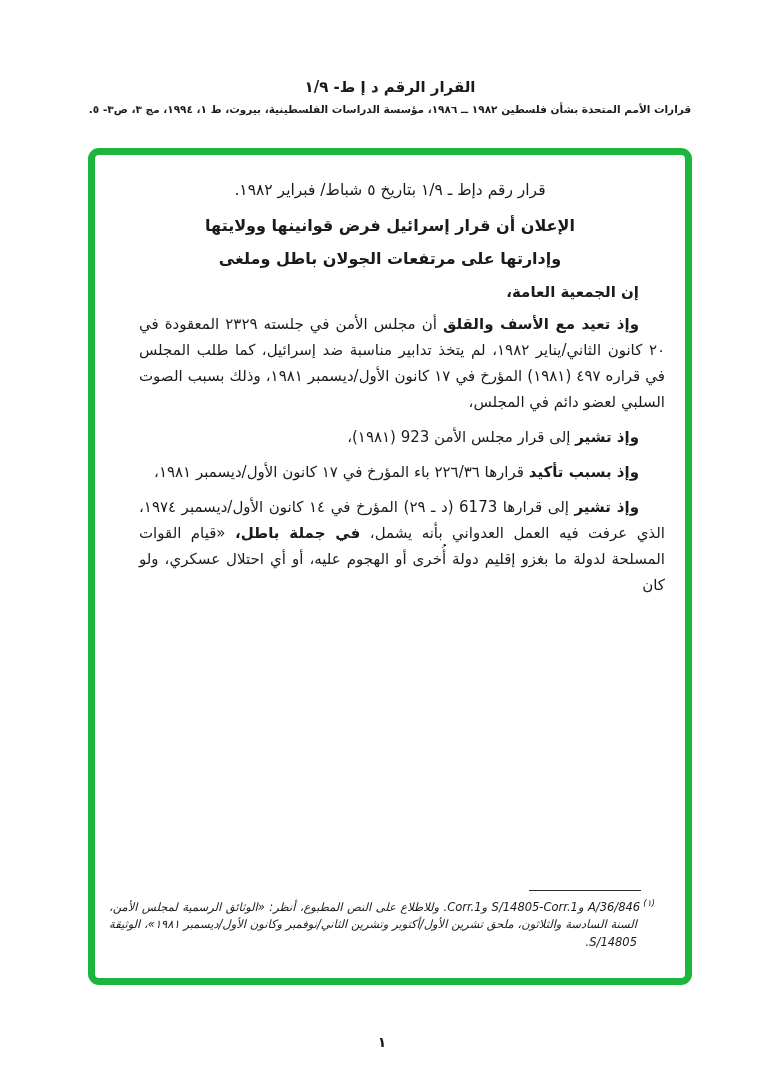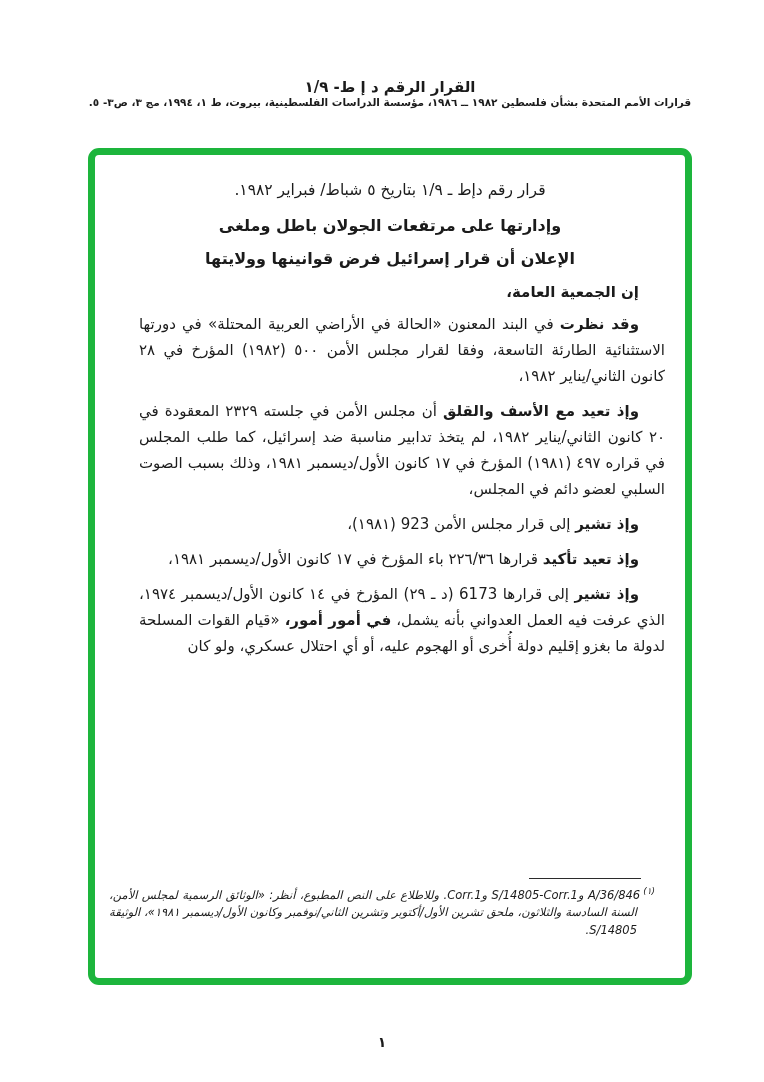--- a/index.html
+++ b/index.html
@@ -8,30 +8,30 @@
     width: 764px; height: 1082px;
     margin: 0 auto;
     background: #ffffff;
     color: #1b1b1b;
     direction: rtl;
     font-family: "DejaVu Sans", sans-serif;
     overflow: hidden;
   }
   .hdr { position: absolute; top: 78px; left: 16px; right: 0; text-align: center; }
   .hdr-title { font-size: 15px; font-weight: 700; letter-spacing: .2px; }
-  .hdr-source { font-size: 10.5px; font-weight: 700; white-space: nowrap; }
+  .hdr-source { font-size: 10.5px; font-weight: 700; margin-top: 7px; white-space: nowrap; }
 
   .frame {
     position: absolute; top: 148px; left: 88px;
     width: 604px; height: 837px;
     box-sizing: border-box;
     border: 7px solid var(--green, #1db53c);
     border-radius: 11px;
     background: #ffffff;
-    padding: 22px 0 30px;
+    padding: 22px 0 18px;
     display: flex; flex-direction: column;
     overflow: hidden;
   }
   .body-area { flex: 1 1 auto; overflow: hidden; }
 
   .doc-heading { text-align: center; font-size: 15.5px; margin: 4px 8px 10px; }
   .doc-title  { text-align: center; font-weight: 700; font-size: 16px; line-height: 33px; margin: 0 8px 8px; }
 
   .opening { font-weight: 700; font-size: 15px; text-indent: 26px; margin: 2px 20px 10px 94px;
              margin-right: 20px; margin-left: 94px; }
@@ -70,37 +70,36 @@
     <div class="hdr-source">قرارات الأمم المتحدة بشأن فلسطين ١٩٨٢ ــ ١٩٨٦، مؤسسة الدراسات الفلسطينية، بيروت، ط ١، ١٩٩٤، مج ٣، ص٣- ٥.</div>
   </div>
 
   <div class="frame">
 
     <div class="body-area">
 
       <div class="doc-heading">قرار رقم دإط ـ ١/٩ بتاريخ ٥ شباط/ فبراير ١٩٨٢.</div>
 
       <div class="doc-title">
+        <div>الإعلان أن قرار إسرائيل فرض قوانينها وولايتها</div>
         <div>وإدارتها على مرتفعات الجولان باطل وملغى</div>
-        <div>الإعلان أن قرار إسرائيل فرض قوانينها وولايتها</div>
       </div>
 
       <div class="opening">إن الجمعية العامة،</div>
 
-      <p class="para"><span class="lead">وقد نظرت</span><span> في البند المعنون «الحالة في الأراضي العربية المحتلة» في دورتها الاستثنائية الطارئة التاسعة، وفقا لقرار مجلس الأمن ٥٠٠ (١٩٨٢) المؤرخ في ٢٨ كانون الثاني/يناير ١٩٨٢،</span></p>
 
       <p class="para"><span class="lead">وإذ تعيد مع الأسف والقلق</span><span> أن مجلس الأمن في جلسته ٢٣٢٩ المعقودة في ٢٠ كانون الثاني/يناير ١٩٨٢، لم يتخذ تدابير مناسبة ضد إسرائيل، كما طلب المجلس في قراره ٤٩٧ (١٩٨١) المؤرخ في ١٧ كانون الأول/ديسمبر ١٩٨١، وذلك بسبب الصوت السلبي لعضو دائم في المجلس،</span></p>
 
       <p class="para"><span class="lead">وإذ تشير</span><span> إلى قرار مجلس الأمن 923 (١٩٨١)،</span></p>
 
 
-      <p class="para"><span class="lead">وإذ تعيد تأكيد</span><span> قرارها ٢٢٦/٣٦ باء المؤرخ في ١٧ كانون الأول/ديسمبر ١٩٨١،</span></p>
+      <p class="para"><span class="lead">وإذ بسبب تأكيد</span><span> قرارها ٢٢٦/٣٦ باء المؤرخ في ١٧ كانون الأول/ديسمبر ١٩٨١،</span></p>
 
 
-      <p class="para"><span class="lead">وإذ تشير</span><span> إلى قرارها 6173 (د ـ ٢٩) المؤرخ في ١٤ كانون الأول/ديسمبر ١٩٧٤، الذي عرفت فيه العمل العدواني بأنه يشمل، </span><span class="lead">في أمور أمور،</span><span> «قيام القوات المسلحة لدولة ما بغزو إقليم دولة أُخرى أو الهجوم عليه، أو أي احتلال عسكري، ولو كان</span></p>
+      <p class="para"><span class="lead">وإذ تشير</span><span> إلى قرارها 6173 (د ـ ٢٩) المؤرخ في ١٤ كانون الأول/ديسمبر ١٩٧٤، الذي عرفت فيه العمل العدواني بأنه يشمل، </span><span class="lead">في جملة باطل،</span><span> «قيام القوات المسلحة لدولة ما بغزو إقليم دولة أُخرى أو الهجوم عليه، أو أي احتلال عسكري، ولو كان</span></p>
 
     </div>
 
     <div class="footnotes">
       <div class="fn-rule"></div>
       <p class="fn"><sup class="fn-marker">(١)</sup><span>A/36/846 وS/14805-Corr.1 وCorr.1. وللاطلاع على النص المطبوع، أنظر: «الوثائق الرسمية لمجلس الأمن، السنة السادسة والثلاثون، ملحق تشرين الأول/أكتوبر وتشرين الثاني/نوفمبر وكانون الأول/ديسمبر ١٩٨١»، الوثيقة S/14805.</span></p>
     </div>
 
   </div>
 

